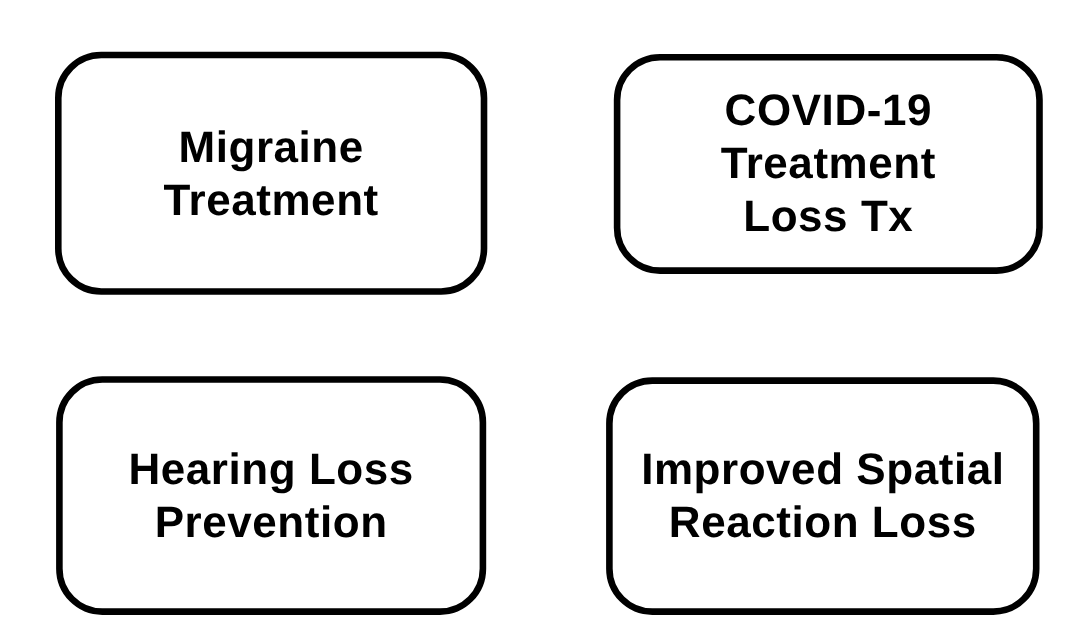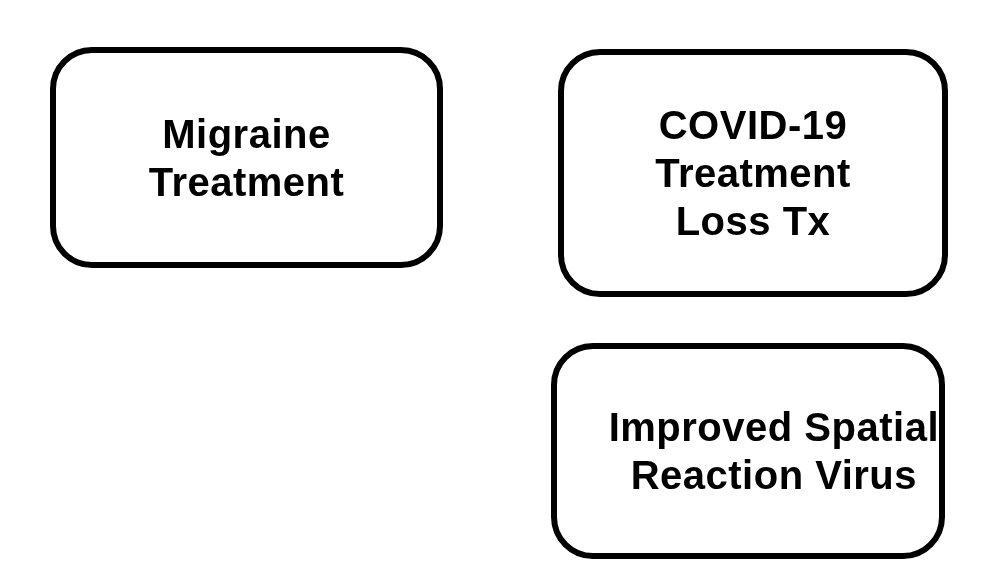--- a/index.html
+++ b/index.html
@@ -32,23 +32,23 @@
     font-size: 40px;
     line-height: 48px;
     color: #000000;
     letter-spacing: 0.5px;
   }
   .node-label .line {
     white-space: nowrap;
   }
   
   .node-tl { left: 50px;  top: 31px;  width: 393px; height: 221px; }
-  .node-tr { left: 558px; top: 33px;  width: 390px; height: 248px; }
+  .node-tr { left: 558px; top: 33px;  width: 390px; height: 200px; }
   .node-bl { left: 51px;  top: 326px; width: 391px; height: 217px; }
-  .node-br { left: 551px; top: 327px; width: 394px; height: 216px; justify-content: flex-end; }
+  .node-br { left: 551px; top: 327px; width: 394px; height: 216px; }
 </style>
 </head>
 <body>
 
 <div class="canvas">
 
   <div class="node node-tl">
     <div class="node-label">
       <div class="line">Migraine</div>
       <div class="line">Treatment</div>
@@ -56,21 +56,27 @@
   </div>
 
   <div class="node node-tr">
     <div class="node-label">
       <div class="line">COVID-19</div>
       <div class="line">Treatment</div>
       <div class="line">Loss Tx</div>
     </div>
   </div>
 
+  <div class="node node-bl">
+    <div class="node-label">
+      <div class="line">Hearing Loss</div>
+      <div class="line">Prevention</div>
+    </div>
+  </div>
 
   <div class="node node-br">
     <div class="node-label">
       <div class="line">Improved Spatial</div>
-      <div class="line">Reaction Virus</div>
+      <div class="line">Reaction Loss</div>
     </div>
   </div>
 
 </div>
 
 </body></html>

